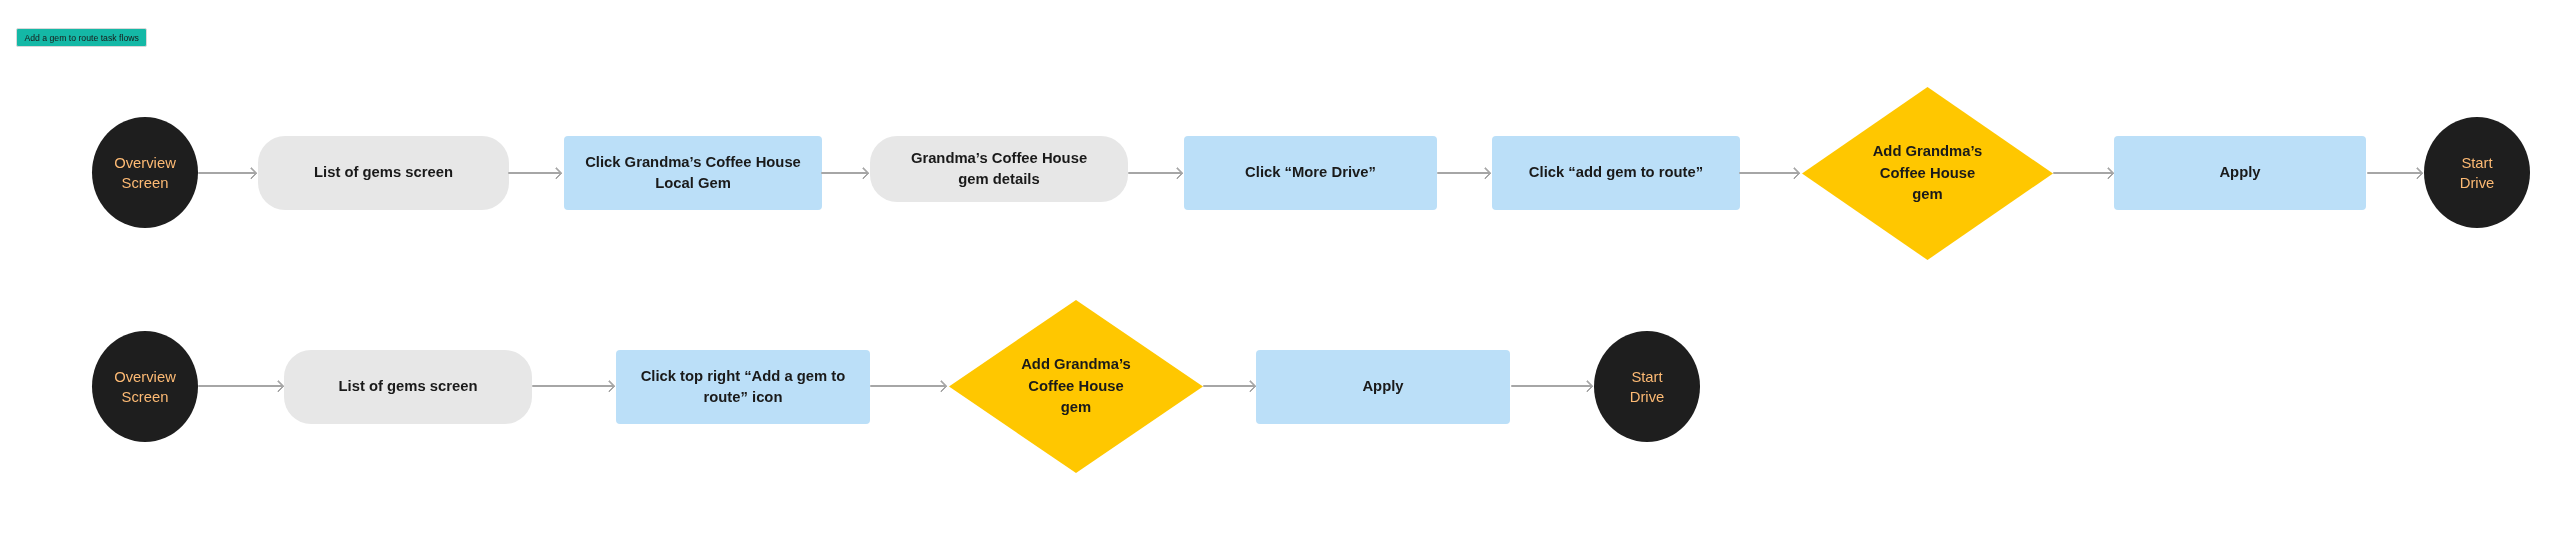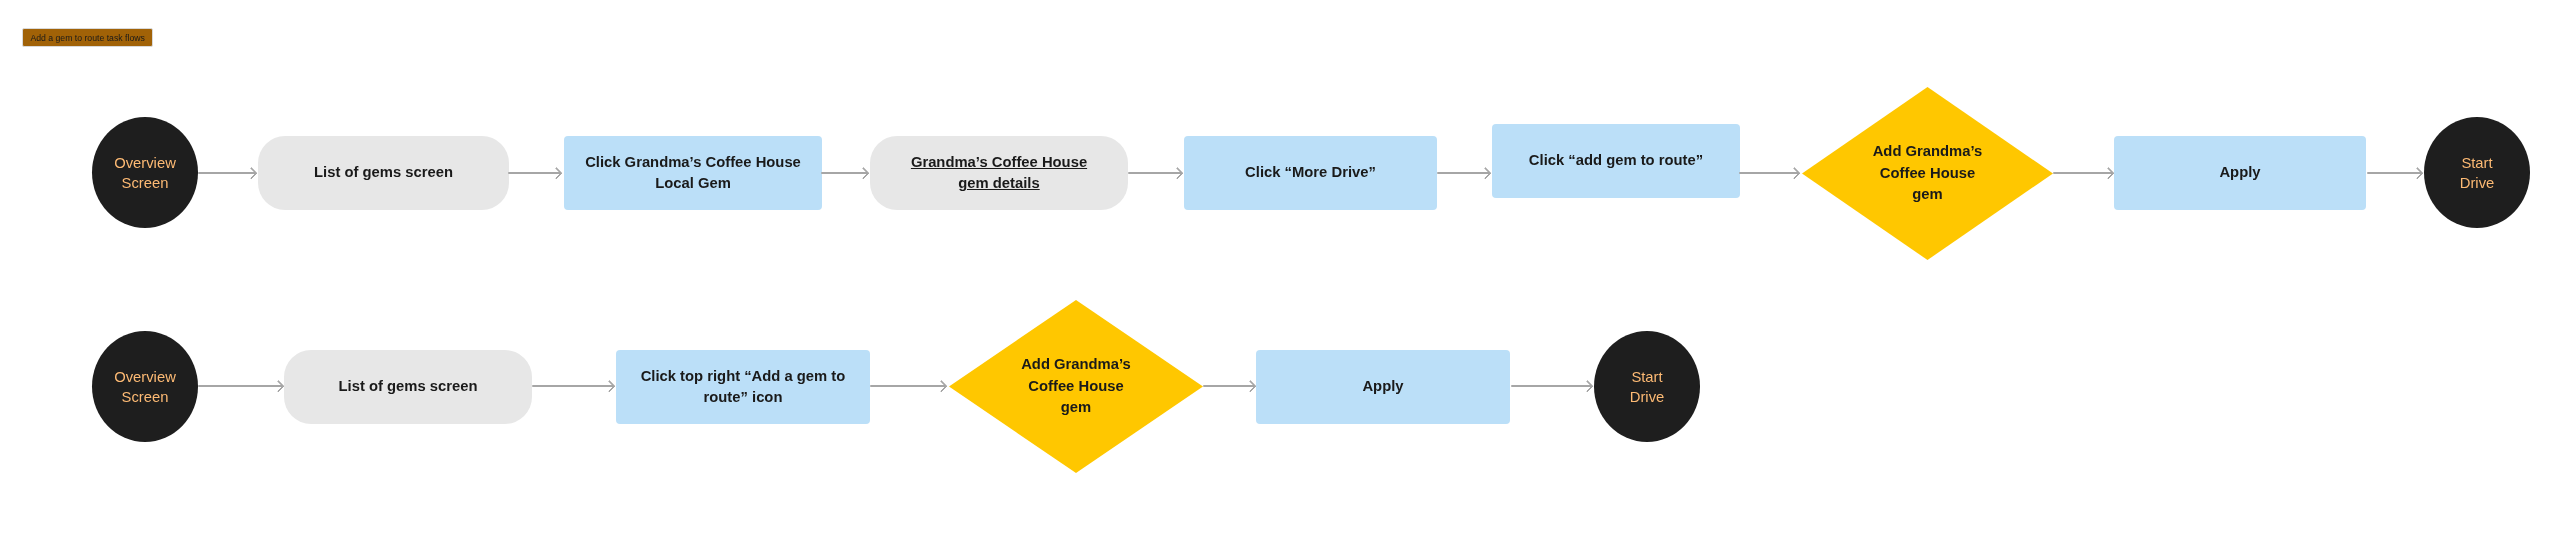--- a/index.html
+++ b/index.html
@@ -1,22 +1,22 @@
 <!DOCTYPE html>
 <html style="font-size:10.7px"><head>
 <meta charset="utf-8">
 <style>
   html,body{margin:0;padding:0;background:#ffffff;}
   body{font-family:"Liberation Sans","DejaVu Sans",sans-serif;}
   #canvas{position:relative;width:2576px;height:550px;background:#ffffff;overflow:hidden;}
 
   .diagram-label{
-    position:absolute;left:22px;top:28px;height:19px;box-sizing:border-box;
+    position:absolute;left:16px;top:28px;height:19px;box-sizing:border-box;
     display:flex;align-items:center;padding:0 7.4px;
-    background:#a16207;border:0.7px solid #d9d9d9;border-radius:2px;
+    background:#14b8a6;border:0.7px solid #d9d9d9;border-radius:2px;
     font-size:8.7px;color:#1a1a1a;white-space:nowrap;
   }
 
   .node{position:absolute;display:flex;align-items:center;justify-content:center;
     text-align:center;color:#1a1a1a;font-weight:700;font-size:14.8px;line-height:21.5px;box-sizing:border-box;}
   .node .label{display:block;}
 
   .terminal{border-radius:50%;background:#1e1e1e;color:#fdba74;font-weight:500;line-height:20px;}
   .terminal .label{width:74px;}
 
@@ -54,31 +54,31 @@
     <div class="node screen" style="left:258px;top:136px;width:251px;height:74px;">
       <span class="label">List of gems screen</span>
     </div>
     <div class="arrow" style="left:508px;top:172px;width:53px;"></div>
 
     <div class="node action" style="left:564px;top:136px;width:258px;height:74px;">
       <span class="label">Click Grandma’s Coffee House Local Gem</span>
     </div>
     <div class="arrow" style="left:821px;top:172px;width:47px;"></div>
 
-    <div class="node screen" style="left:870px;top:136px;width:258px;height:74px;text-decoration:underline;">
+    <div class="node screen" style="left:870px;top:136px;width:258px;height:66px;">
       <span class="label">Grandma’s Coffee House gem details</span>
     </div>
     <div class="arrow" style="left:1128px;top:172px;width:54px;"></div>
 
     <div class="node action" style="left:1184px;top:136px;width:253px;height:74px;">
       <span class="label">Click “More Drive”</span>
     </div>
     <div class="arrow" style="left:1437px;top:172px;width:53px;"></div>
 
-    <div class="node action" style="left:1492px;top:124px;width:248px;height:74px;">
+    <div class="node action" style="left:1492px;top:136px;width:248px;height:74px;">
       <span class="label">Click “add gem to route”</span>
     </div>
     <div class="arrow" style="left:1739px;top:172px;width:60px;"></div>
 
     <div class="node decision" style="left:1802px;top:87px;width:251px;height:173px;">
       <span class="label">Add Grandma’s Coffee House gem</span>
     </div>
     <div class="arrow" style="left:2053px;top:172px;width:60px;"></div>
 
     <div class="node action" style="left:2114px;top:136px;width:252px;height:74px;">

